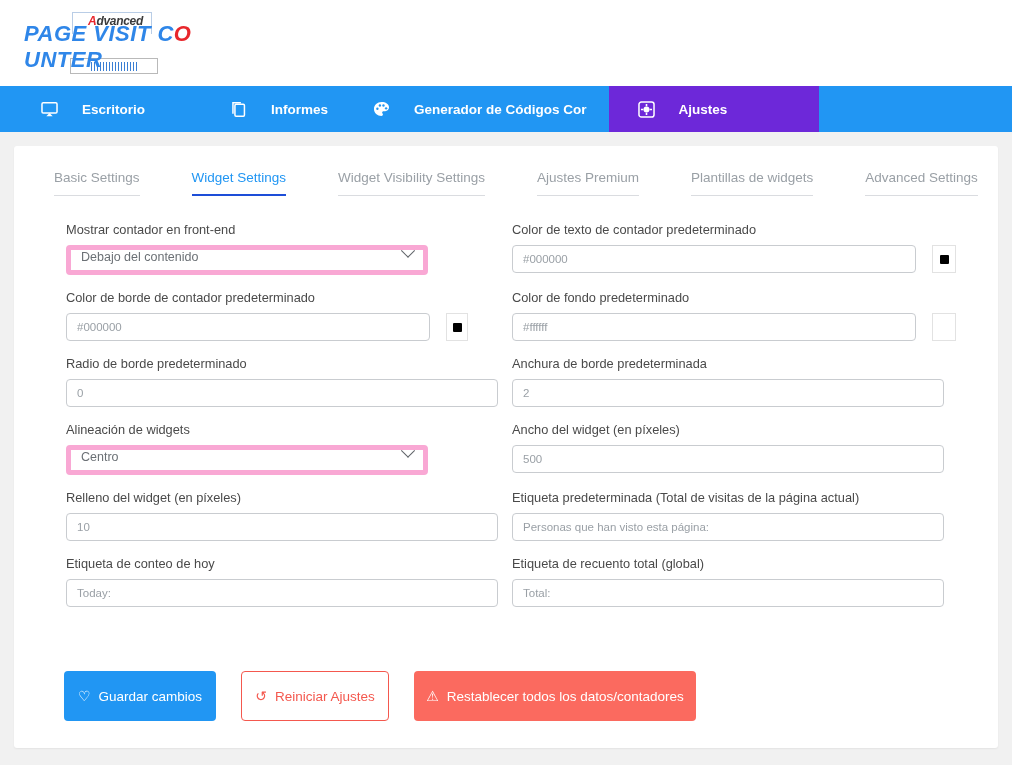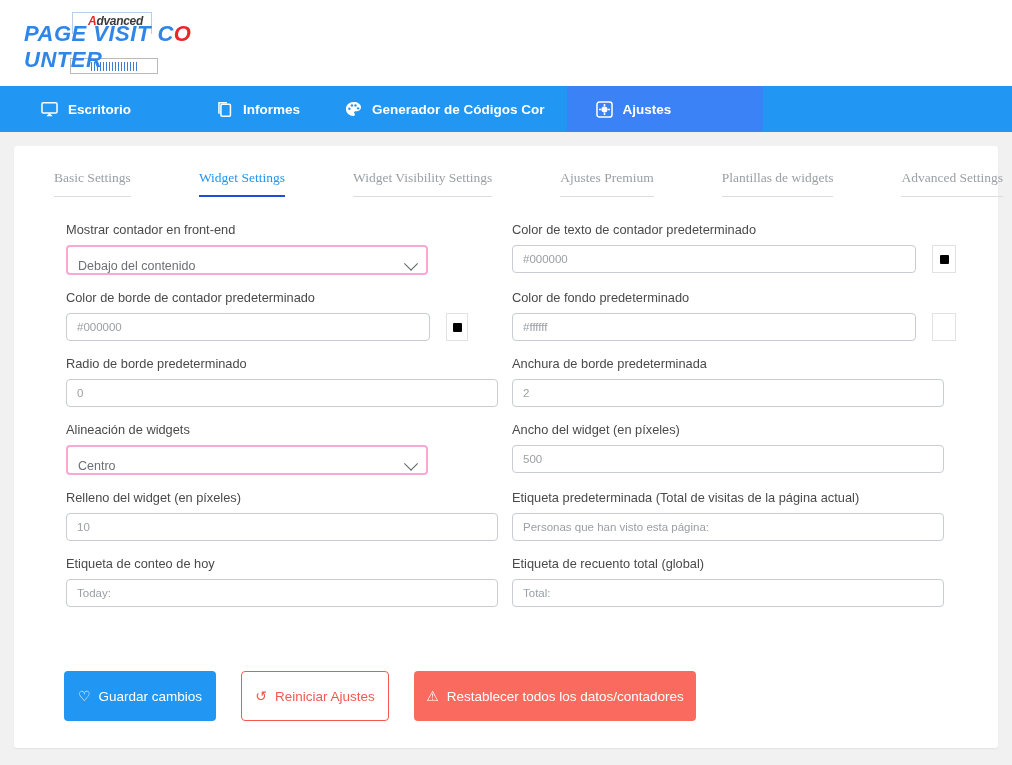--- a/index.html
+++ b/index.html
@@ -85,32 +85,32 @@
     height: 46px;
     background: #2196f3;
     display: flex;
     align-items: stretch;
     position: relative;
     overflow: hidden;
   }
   .nav-item {
     display: flex;
     align-items: center;
-    gap: 9px;
+    gap: 23px;
     color: #ffffff;
     font-size: 13.5px;
     font-weight: bold;
     white-space: nowrap;
     padding: 0 22px;
     cursor: pointer;
   }
   .nav-item:first-child { padding-left: 40px; }
   .nav-item.spacer-lg { padding-left: 62px; }
   .nav-item.active {
-    background: #3b82f6;
+    background: #6d28d9;
     padding-left: 28px;
     padding-right: 92px;
     position: relative;
     z-index: 2;
   }
   .nav-icon { display: inline-flex; align-items: center; }
 
   
   .card {
     position: absolute;
@@ -120,22 +120,21 @@
     height: 602px;
     background: #ffffff;
     border-radius: 3px;
     box-shadow: 0 1px 2px rgba(0,0,0,0.06);
   }
 
   
   .subtabs {
     display: flex;
     padding: 24px 0 0 40px;
-    gap: 16px;
-    font-family: Liberation Serif, serif;
+    gap: 0;
   }
   .subtab {
     font-size: 13.5px;
     color: #9aa0a6;
     padding-bottom: 9px;
     margin-right: 52px;
     border-bottom: 1px solid #dadce0;
     cursor: pointer;
     white-space: nowrap;
   }
@@ -178,28 +177,28 @@
     font-size: 11.5px;
     color: #9aa0a6;
     padding: 0 10px;
     display: flex;
     align-items: center;
     font-family: "Liberation Sans", sans-serif;
   }
   .select-input {
     width: 362px;
     height: 30px;
-    border: 2px solid #f9a8d4;
+    border: 5px solid #f9a8d4;
     border-radius: 4px;
     background: #ffffff;
     font-size: 12.5px;
     color: #6b7075;
     padding: 0 10px;
     display: flex;
-    align-items: flex-end;
+    align-items: flex-start;
     justify-content: space-between;
     cursor: pointer;
   }
   .chev {
     width: 10px; height: 10px;
     border-right: 1.6px solid #5f6368;
     border-bottom: 1.6px solid #5f6368;
     transform: rotate(45deg) translate(-3px,-3px);
   }
   .color-group { display: flex; align-items: stretch; gap: 16px; }

